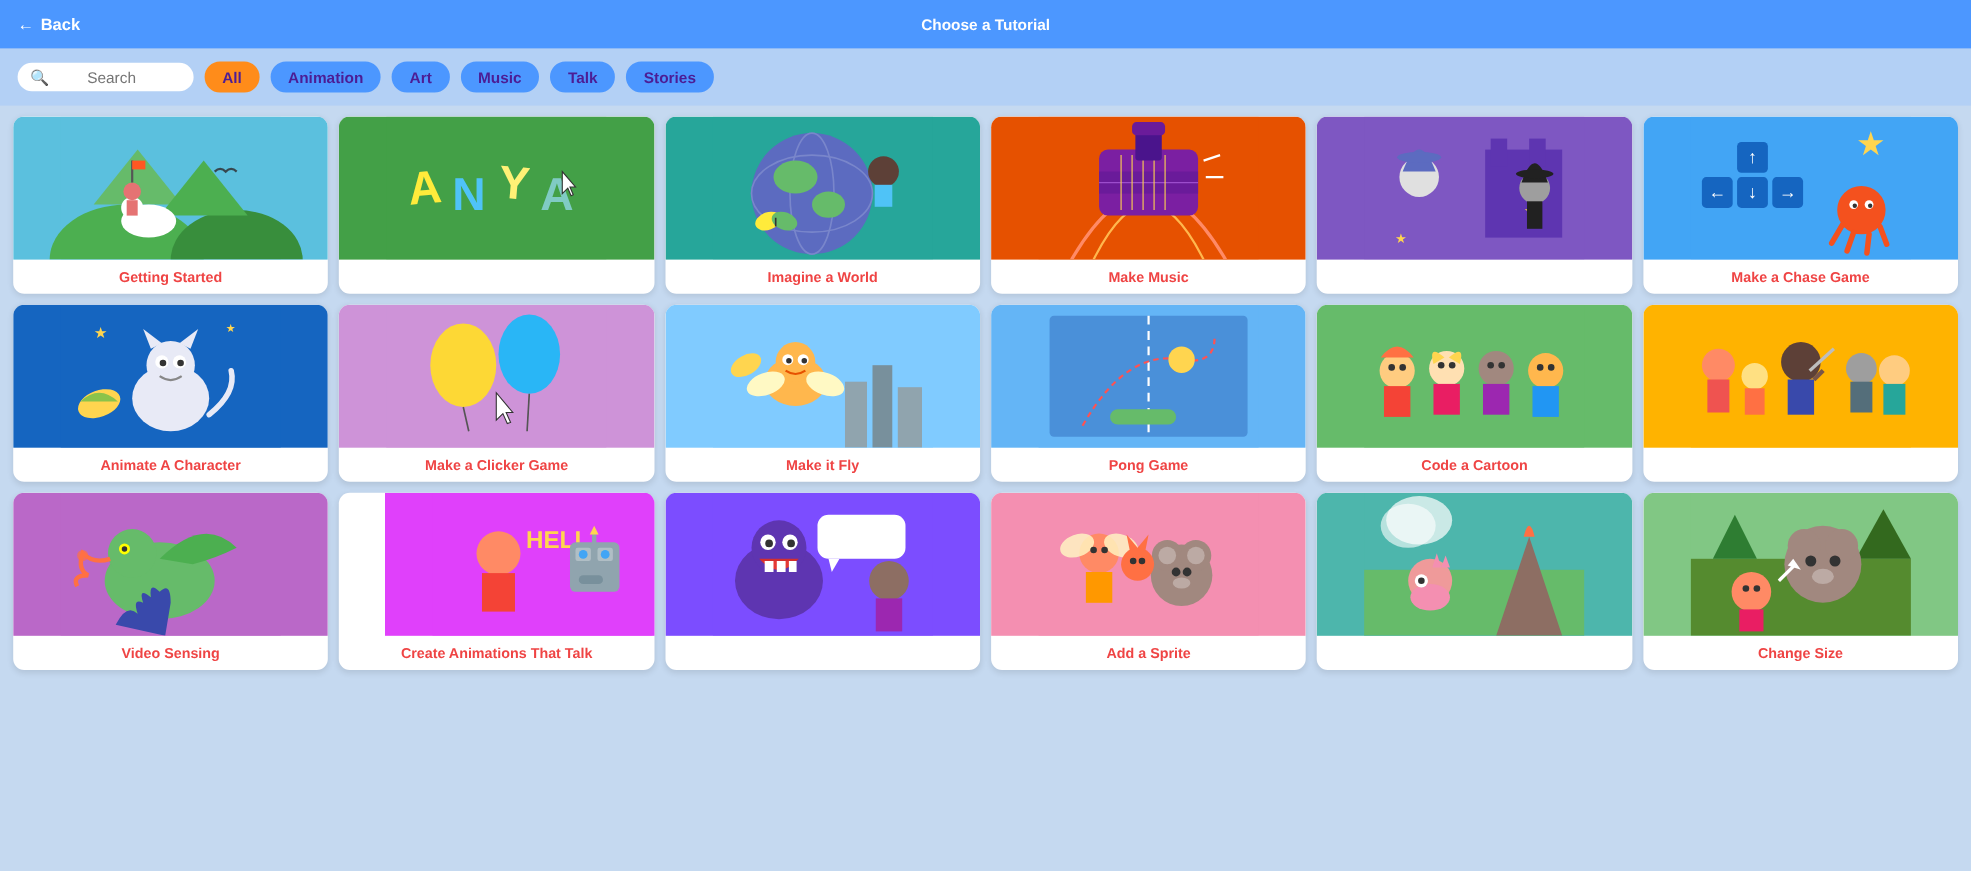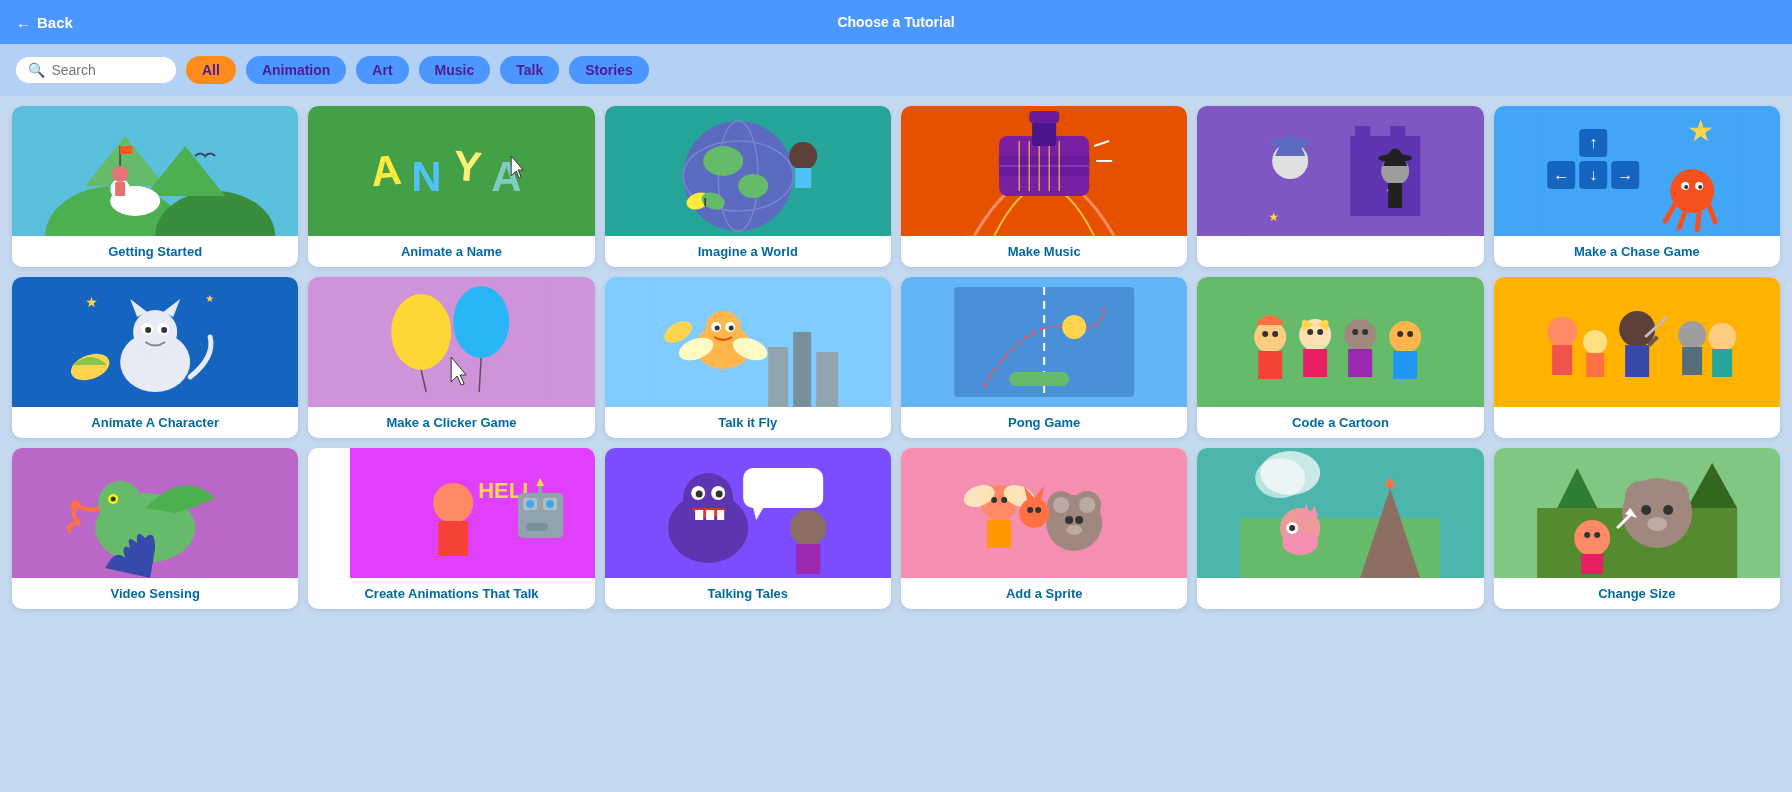--- a/index.html
+++ b/index.html
@@ -49,20 +49,21 @@
       width: 160px;
     }
     .search-icon { color: #aaa; font-size: 14px; }
     .search-input {
       border: none;
       outline: none;
       font-size: 14px;
       color: #3b82f6;
       width: 100px;
       background: transparent;
+      text-align: center;
     }
     .filter-btn {
       border: none;
       border-radius: 20px;
       padding: 6px 16px;
       font-size: 14px;
       font-weight: 600;
       cursor: pointer;
       color: #4c1d95;
     }
@@ -94,21 +95,21 @@
       justify-content: center;
       position: relative;
       overflow: hidden;
     }
 
     .card-label {
       text-align: center;
       padding: 8px 6px;
       font-size: 13px;
       font-weight: 600;
-      color: #0369a1;
+      color: #ef4444;
     }
 
     
     .card-svg { width: 100%; height: 100%; }
   </style>
 </head>
 <body>
 
 <div class="top-bar">
   <div class="back-btn">
@@ -164,21 +165,20 @@
         <rect width="200" height="130" fill="#43a047"></rect>
 
         <text x="20" y="75" font-size="42" font-weight="bold" fill="#ffeb3b" font-family="Arial" transform="rotate(-5,80,65)">A</text>
         <text x="60" y="85" font-size="42" font-weight="bold" fill="#4fc3f7" font-family="Arial">N</text>
         <text x="102" y="75" font-size="42" font-weight="bold" fill="#fff176" font-family="Arial" transform="rotate(5,120,65)">Y</text>
         <text x="140" y="85" font-size="42" font-weight="bold" fill="#80cbc4" font-family="Arial">A</text>
 
         <polygon points="160,50 160,70 165,65 168,72 170,71 167,64 172,64" fill="white" stroke="#333" stroke-width="1"></polygon>
       </svg>
     </div>
-    <div class="card-label">Animate a Name</div>
   </div>
 
   <div class="tutorial-card">
     <div class="card-image" style="background:#26a69a;">
       <svg viewBox="0 0 200 130" class="card-svg">
         <rect width="200" height="130" fill="#26a69a"></rect>
 
         <ellipse cx="90" cy="70" rx="55" ry="55" fill="#5c6bc0"></ellipse>
         <ellipse cx="90" cy="70" rx="55" ry="35" fill="none" stroke="#7986cb" stroke-width="1.5"></ellipse>
         <ellipse cx="90" cy="70" rx="20" ry="55" fill="none" stroke="#7986cb" stroke-width="1.5"></ellipse>
@@ -346,21 +346,21 @@
         <circle cx="68" cy="50" r="5" fill="white"></circle>
         <circle cx="82" cy="50" r="5" fill="white"></circle>
         <circle cx="69" cy="51" r="2.5" fill="#333"></circle>
         <circle cx="83" cy="51" r="2.5" fill="#333"></circle>
 
         <path d="M66,60 Q75,66 84,60" stroke="#e65100" stroke-width="2" fill="none"></path>
 
         <ellipse cx="30" cy="55" rx="15" ry="9" fill="#ffd54f" transform="rotate(-30,30,55)"></ellipse>
       </svg>
     </div>
-    <div class="card-label">Talk it Fly</div>
+    <div class="card-label">Make it Fly</div>
   </div>
 
   <div class="tutorial-card">
     <div class="card-image" style="background:#64b5f6;">
       <svg viewBox="0 0 200 130" class="card-svg">
         <rect width="200" height="130" fill="#64b5f6"></rect>
 
         <rect x="10" y="10" width="180" height="110" fill="#4a90d9" rx="4"></rect>
 
         <line x1="100" y1="10" x2="100" y2="120" stroke="white" stroke-width="2" stroke-dasharray="8,6"></line>
@@ -499,21 +499,20 @@
         <circle cx="51" cy="46" r="3.5" fill="#333"></circle>
         <circle cx="71" cy="46" r="3.5" fill="#333"></circle>
 
         <rect x="95" y="20" width="80" height="40" rx="10" fill="white"></rect>
         <polygon points="105,60 115,60 108,72" fill="white"></polygon>
 
         <circle cx="160" cy="80" r="18" fill="#8d6e63"></circle>
         <rect x="148" y="96" width="24" height="30" fill="#9c27b0"></rect>
       </svg>
     </div>
-    <div class="card-label">Talking Tales</div>
   </div>
 
   <div class="tutorial-card">
     <div class="card-image" style="background:#f48fb1;">
       <svg viewBox="0 0 200 130" class="card-svg">
         <rect width="200" height="130" fill="#f48fb1"></rect>
 
         <circle cx="130" cy="75" r="28" fill="#a1887f"></circle>
         <circle cx="117" cy="57" r="14" fill="#a1887f"></circle>
         <circle cx="143" cy="57" r="14" fill="#a1887f"></circle>

